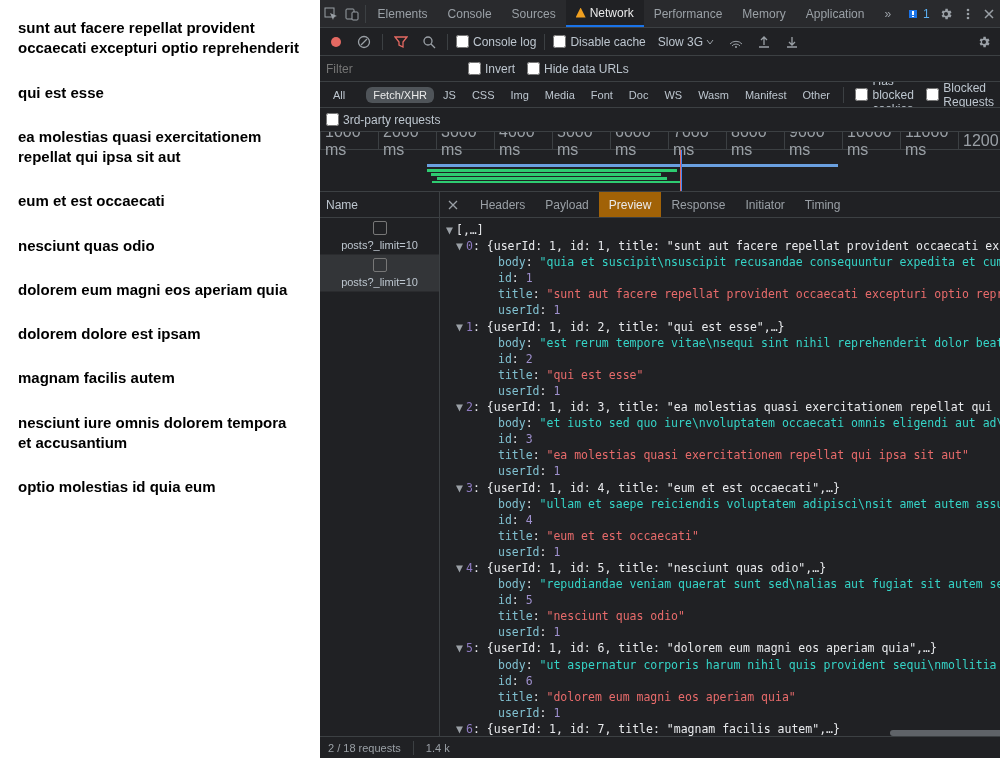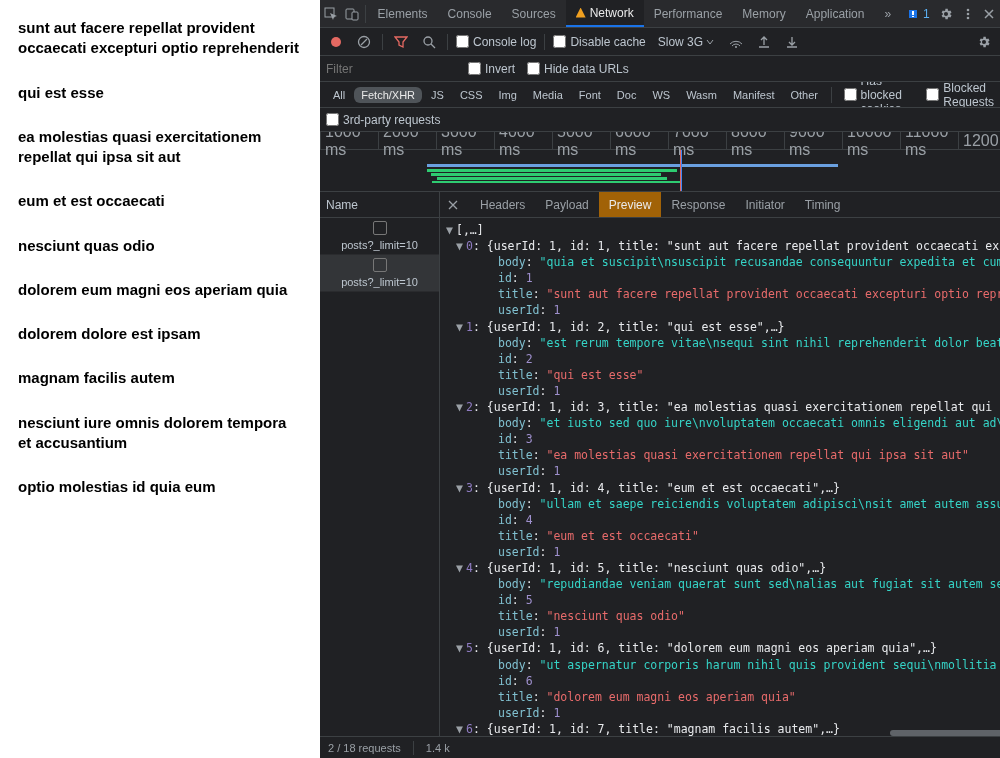--- a/index.html
+++ b/index.html
@@ -111,21 +111,21 @@
     .type-row {
       display:flex; align-items:center;
       height: 26px; border-bottom:1px solid #3c4043;
       padding: 0 6px; gap: 2px; flex-wrap: nowrap;
       overflow: hidden;
     }
     .type-pill {
       padding: 2px 7px; color:#bdc6cf; border-radius: 6px;
       font-size: 11px; white-space: nowrap;
     }
-    .type-pill.active { background:#4f5459; color:#eaeaea; }
+    .type-pill.active { background:#4f5459; color:#eaeaea;margin-left:12px; }
     .type-sep { width:1px; height:16px; background:#3c4043; margin:0 4px;}
     .third-party-row {
       height: 24px; display:flex; align-items:center; gap:4px;
       padding: 0 6px; border-bottom:1px solid #3c4043;
     }
     
     .timeline {
       height: 60px; border-bottom:1px solid #3c4043;
       position: relative; background:#202124;
       overflow: hidden;

